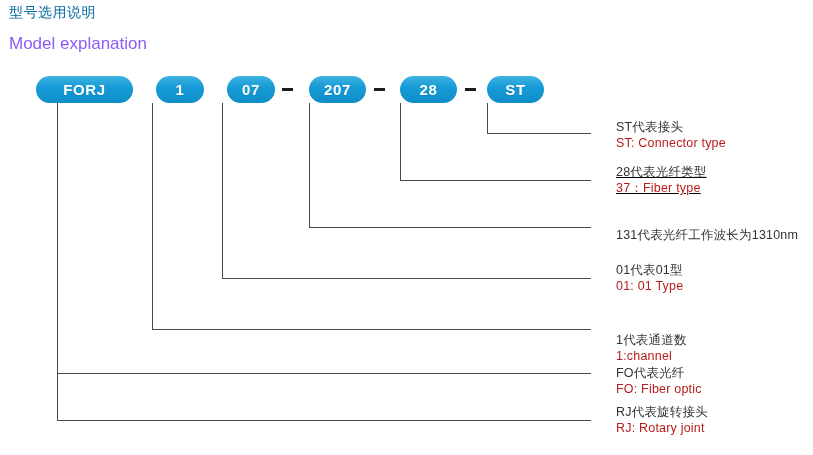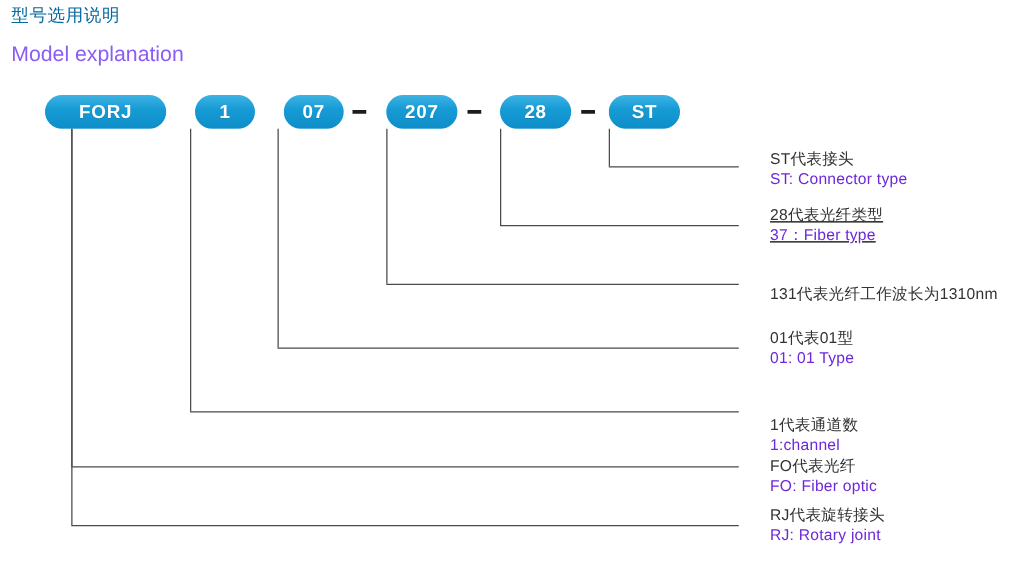--- a/index.html
+++ b/index.html
@@ -96,21 +96,21 @@
     margin-left: 24px;
   }
   .anno .cn {
     font-size: 12.5px;
     color: #333333;
     line-height: 16px;
     letter-spacing: 0.2px;
   }
   .anno .en {
     font-size: 12.5px;
-    color: #6d28d9;
+    color: #b91c1c;
     line-height: 16px;
     letter-spacing: 0.2px;
   }
 </style>
 </head>
 <body>
 
 <div id="diagram-root">
 
   <div class="heading-cn">型号选用说明</div>

